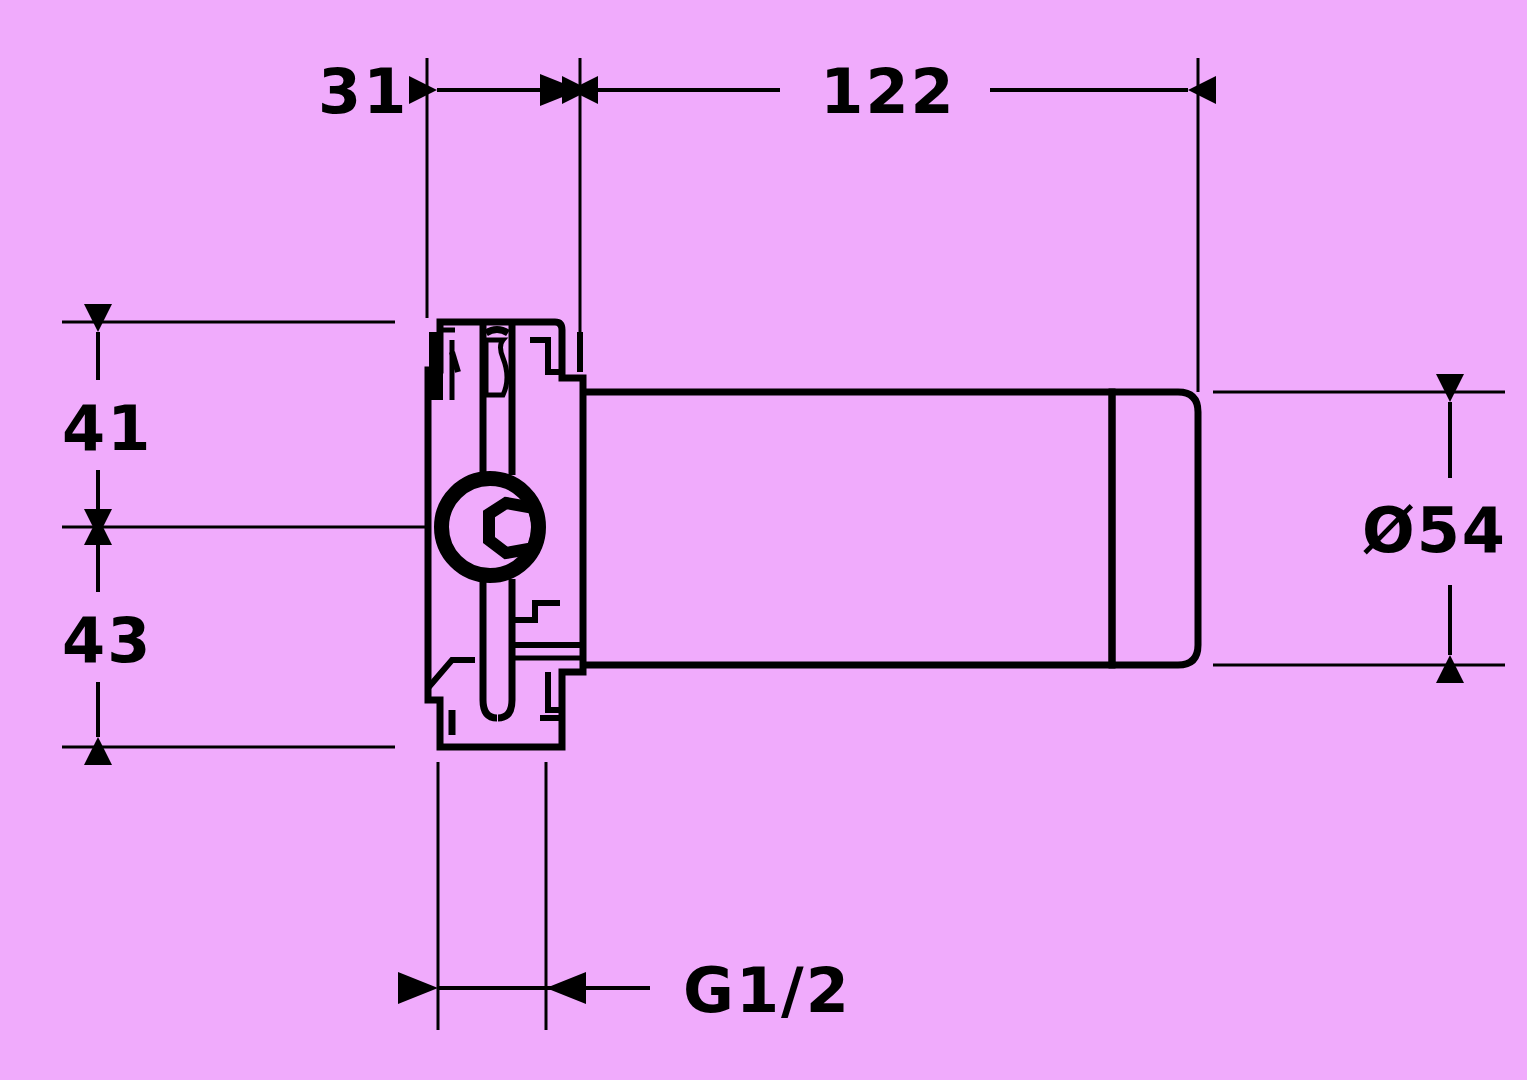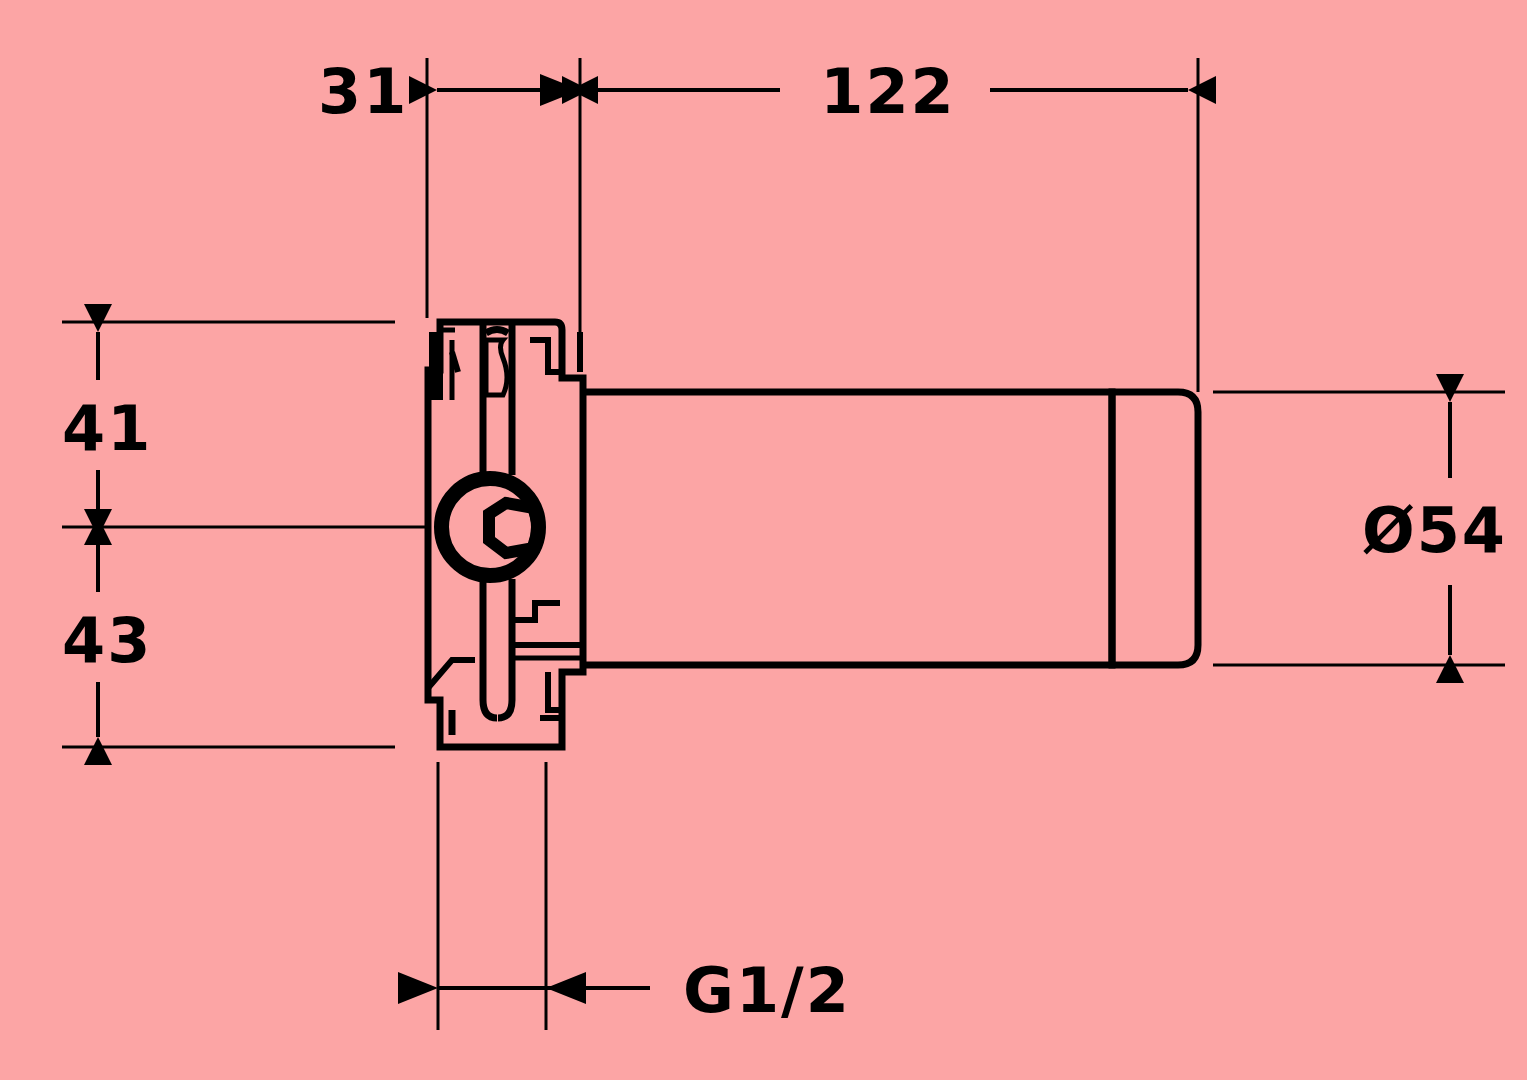--- a/index.html
+++ b/index.html
@@ -7,21 +7,21 @@
     padding: 0;
     background: #ffffff;
   }
   body {
     font-family: "DejaVu Sans", sans-serif;
   }
   #drawing-root {
     position: relative;
     width: 1527px;
     height: 1080px;
-    background: #fca5a5;
+    background: #f0abfc;
     overflow: hidden;
   }
   #cad-svg {
     display: block;
     width: 1527px;
     height: 1080px;
   }
   .dim-text {
     font-family: "DejaVu Sans", sans-serif;
     font-size: 62px;

